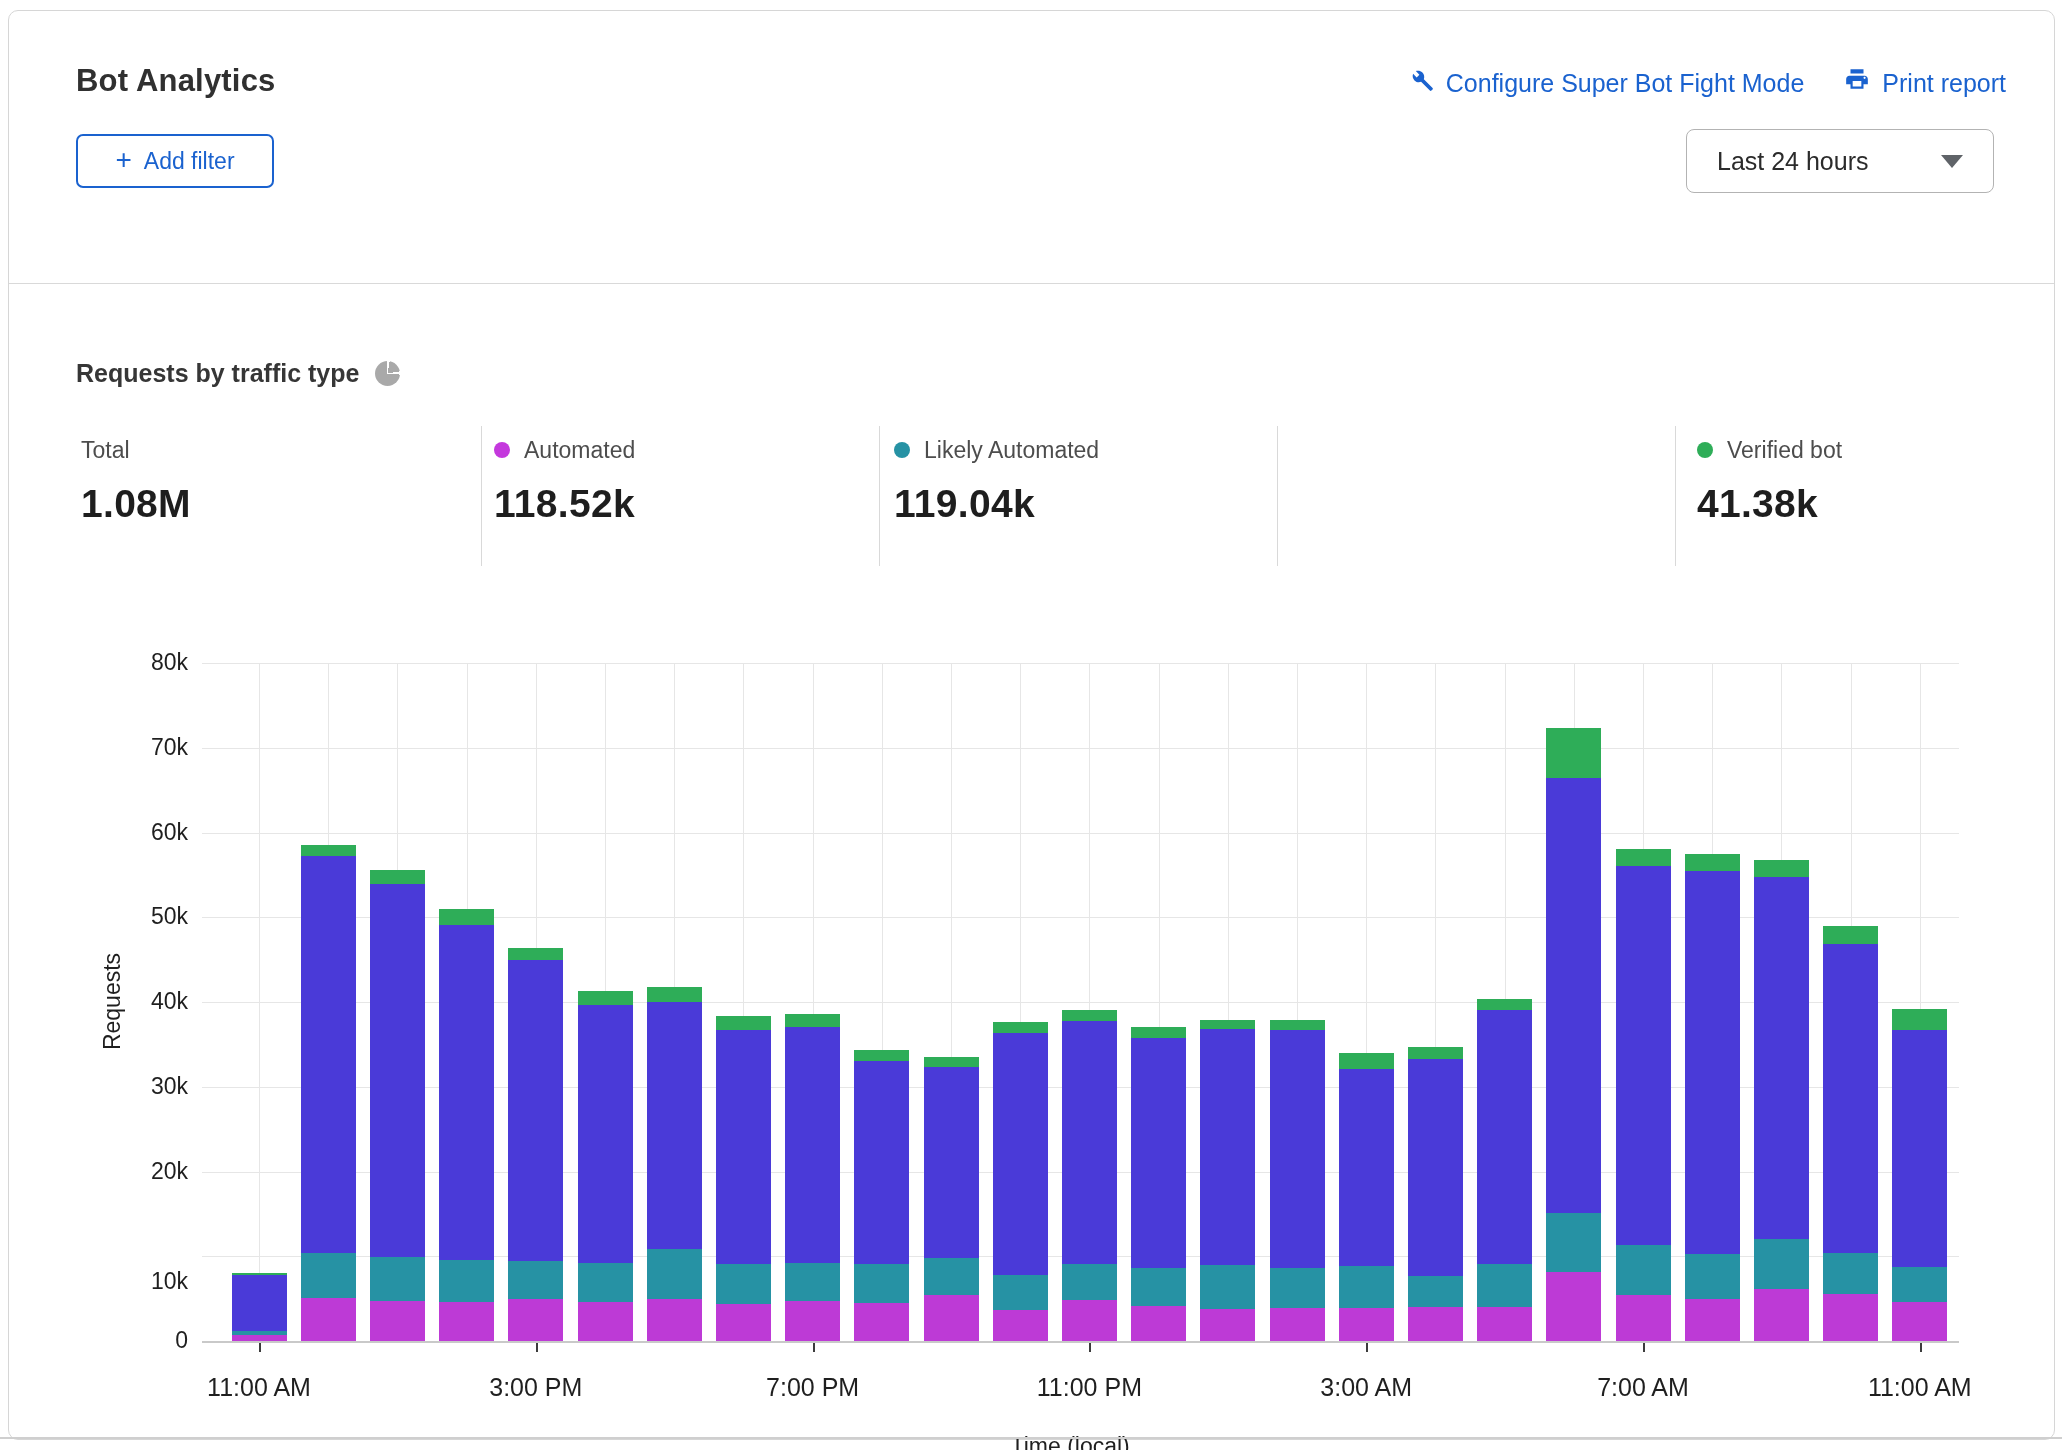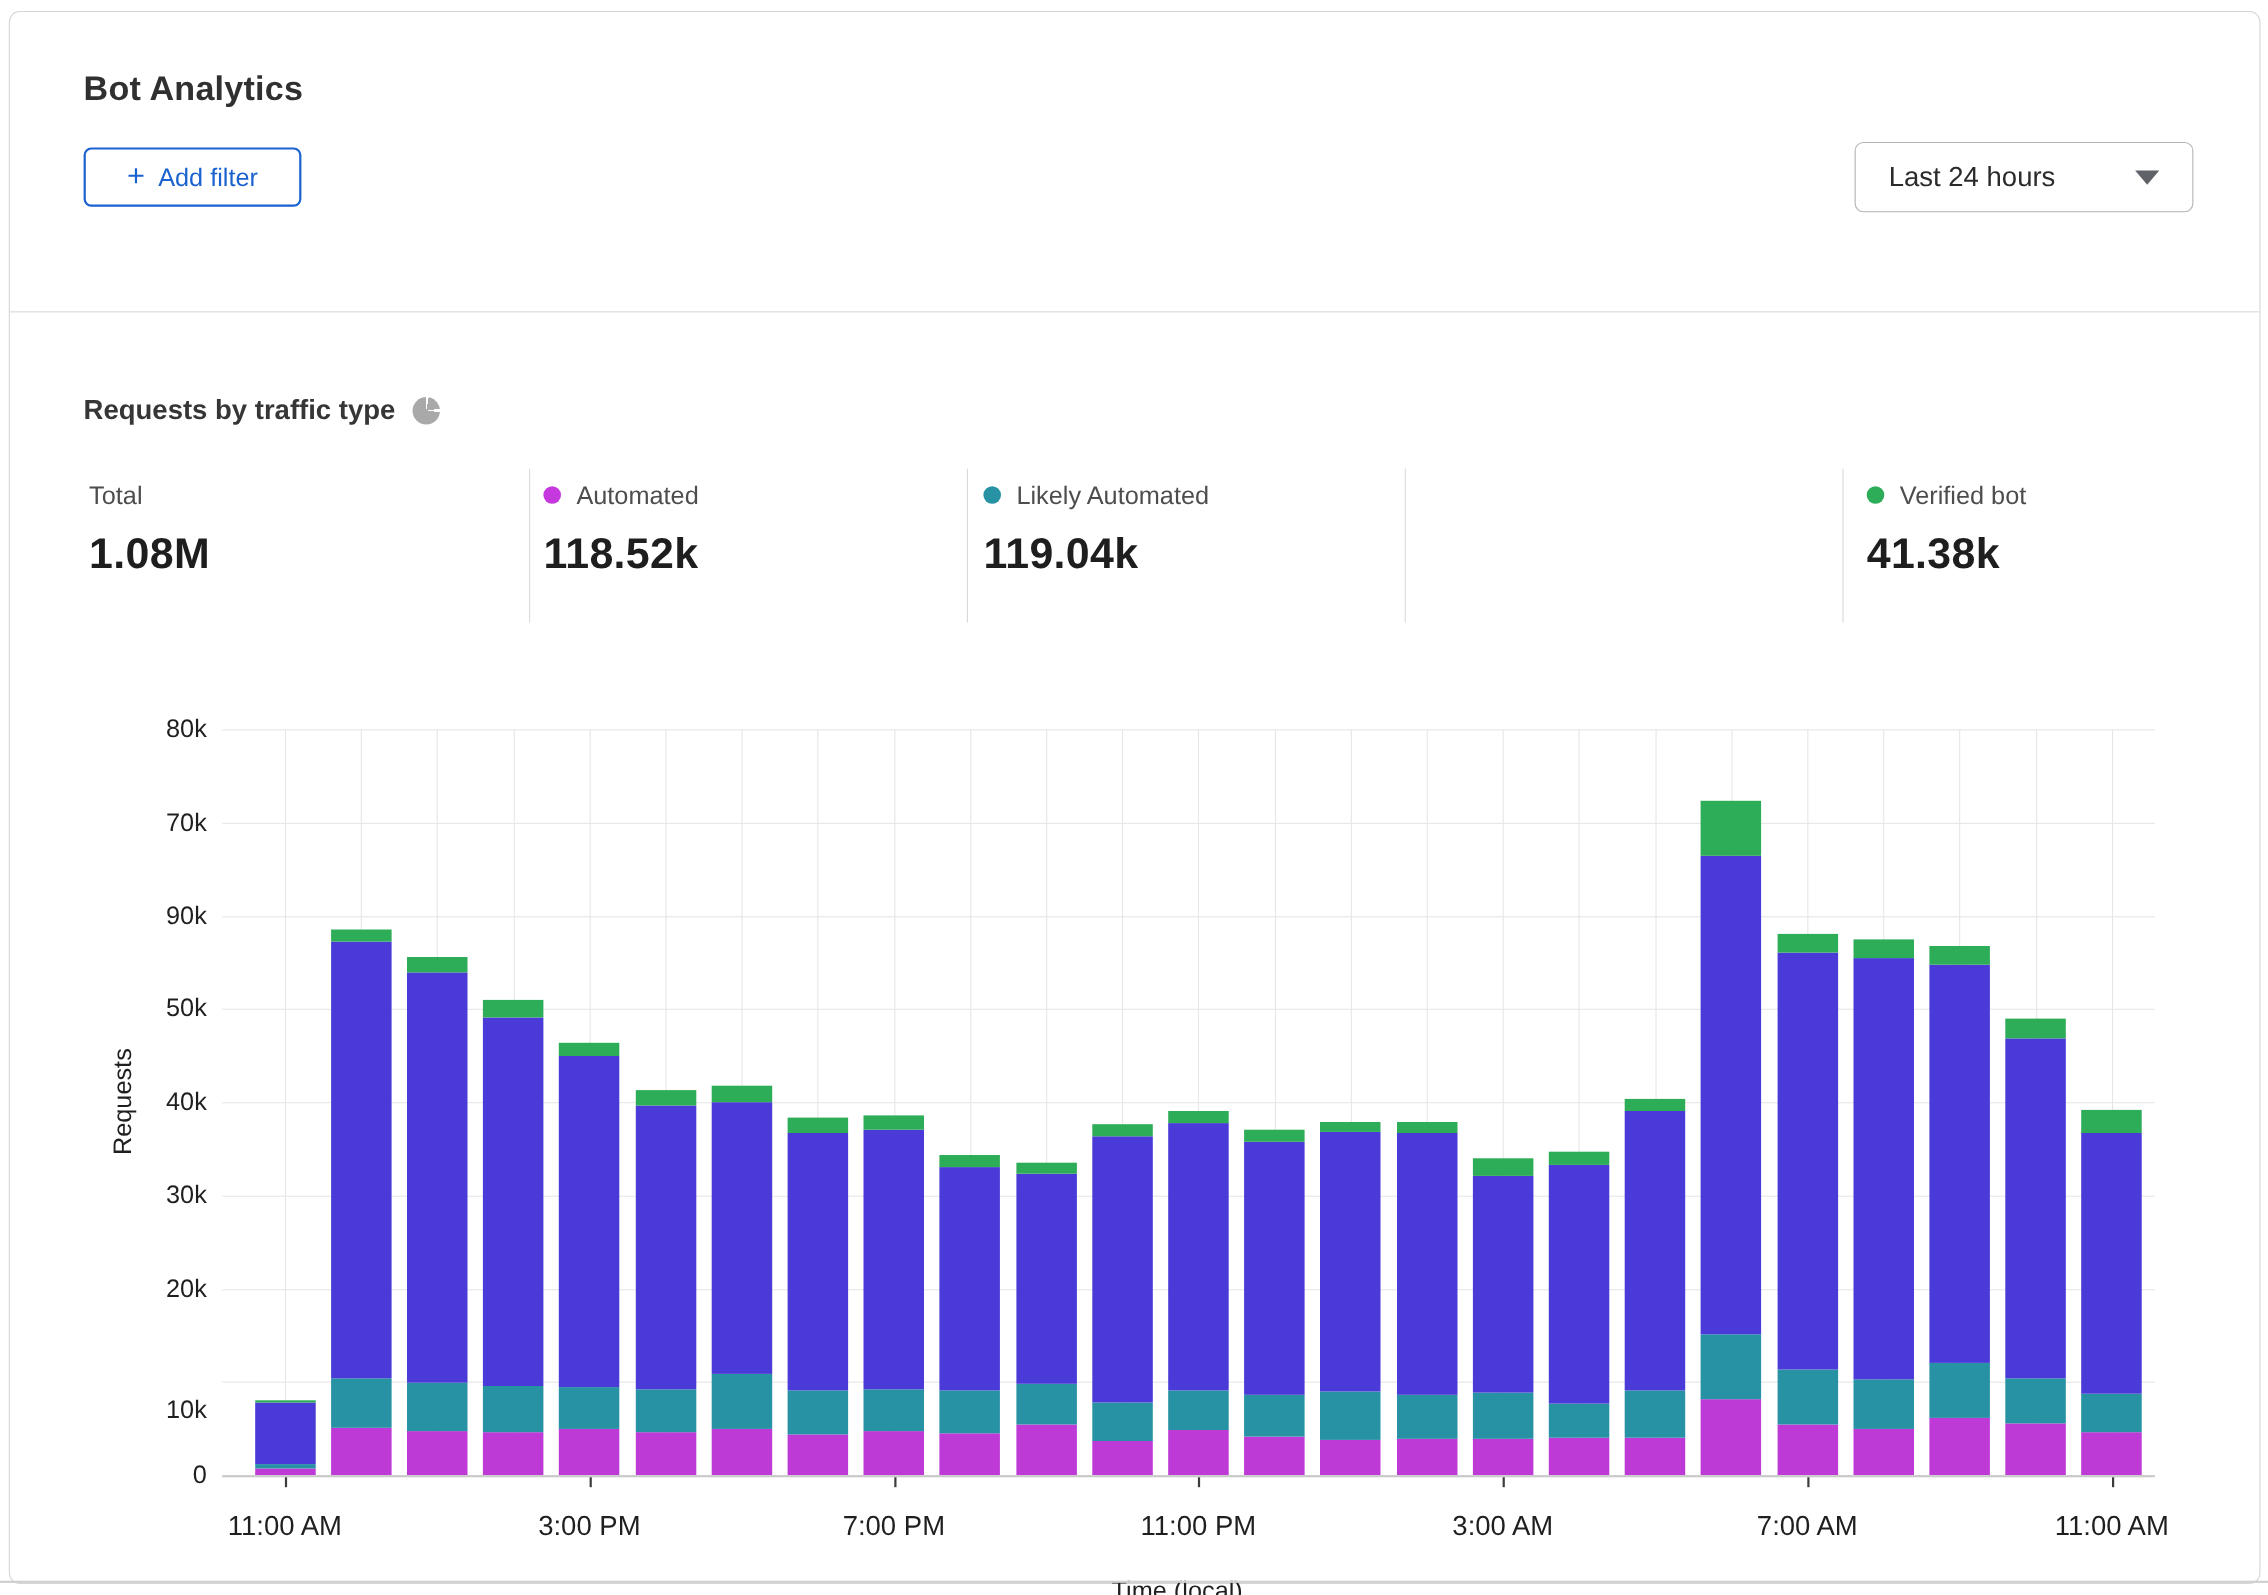--- a/index.html
+++ b/index.html
@@ -43,20 +43,38 @@
   .seg{position:absolute;}
   .bot-line{left:0;top:1437px;width:100%;height:0;border-top:2px solid #cfcfcf;}
 </style>
 </head>
 <body>
 
 <div class="card abs">
 
   <div class="abs page-title">Bot Analytics</div>
 
+  <div class="abs hdr-links">
+    <div class="hlink">
+      <span>
+        <svg width="26" height="26" viewBox="0 0 24 24" fill="#1a62cf">
+            <path d="M22.7 19.3l-8.1-8.1c.8-2 .4-4.4-1.3-6.1C11.6 3.4 9.2 3 7.2 3.8l3.3 3.3-2.5 2.5-3.3-3.3c-.8 2-.4 4.4 1.3 6.1 1.7 1.7 4.1 2.1 6.1 1.3l8.1 8.1c.4.4 1 .4 1.4 0l1.1-1.1c.4-.4.4-1 0-1.4z"></path>
+          </svg>
+      </span>
+      <span>Configure Super Bot Fight Mode</span>
+    </div>
+    <div class="hlink">
+      <span>
+        <svg width="26" height="26" viewBox="0 0 24 24" fill="#1a62cf">
+            <path d="M19 8H5c-1.7 0-3 1.3-3 3v5h4v4h12v-4h4v-5c0-1.7-1.3-3-3-3zm-3 10H8v-5h8v5zm3-7c-.55 0-1-.45-1-1s.45-1 1-1 1 .45 1 1-.45 1-1 1zm-1-9H6v4h12V2z"></path>
+          </svg>
+      </span>
+      <span>Print report</span>
+    </div>
+  </div>
 
   <div class="abs btn-addfilter">
     <span class="plus">+</span>
     <span>Add filter</span>
   </div>
 
   <div class="abs select">
     <span>Last 24 hours</span>
     <span class="caret"></span>
   </div>
@@ -108,21 +126,21 @@
       <div class="ylab" style="left:99px;top:657px">10k</div>
       <div class="gl-h" style="left:193px;top:560.5px;width:1757px"></div>
       <div class="ylab" style="left:99px;top:546.5px">20k</div>
       <div class="gl-h" style="left:193px;top:475.75px;width:1757px"></div>
       <div class="ylab" style="left:99px;top:461.75px">30k</div>
       <div class="gl-h" style="left:193px;top:391px;width:1757px"></div>
       <div class="ylab" style="left:99px;top:377px">40k</div>
       <div class="gl-h" style="left:193px;top:306.25px;width:1757px"></div>
       <div class="ylab" style="left:99px;top:292.25px">50k</div>
       <div class="gl-h" style="left:193px;top:221.5px;width:1757px"></div>
-      <div class="ylab" style="left:99px;top:207.5px">90k</div>
+      <div class="ylab" style="left:99px;top:207.5px">60k</div>
       <div class="gl-h" style="left:193px;top:136.75px;width:1757px"></div>
       <div class="ylab" style="left:99px;top:122.75px">70k</div>
       <div class="gl-h" style="left:193px;top:52px;width:1757px"></div>
       <div class="ylab" style="left:99px;top:38px">80k</div>
       <div class="gl-v" style="left:250px;top:52px;height:678px"></div>
       <div class="gl-v" style="left:319.2px;top:52px;height:678px"></div>
       <div class="gl-v" style="left:388.4px;top:52px;height:678px"></div>
       <div class="gl-v" style="left:457.6px;top:52px;height:678px"></div>
       <div class="gl-v" style="left:526.8px;top:52px;height:678px"></div>
       <div class="gl-v" style="left:596px;top:52px;height:678px"></div>

